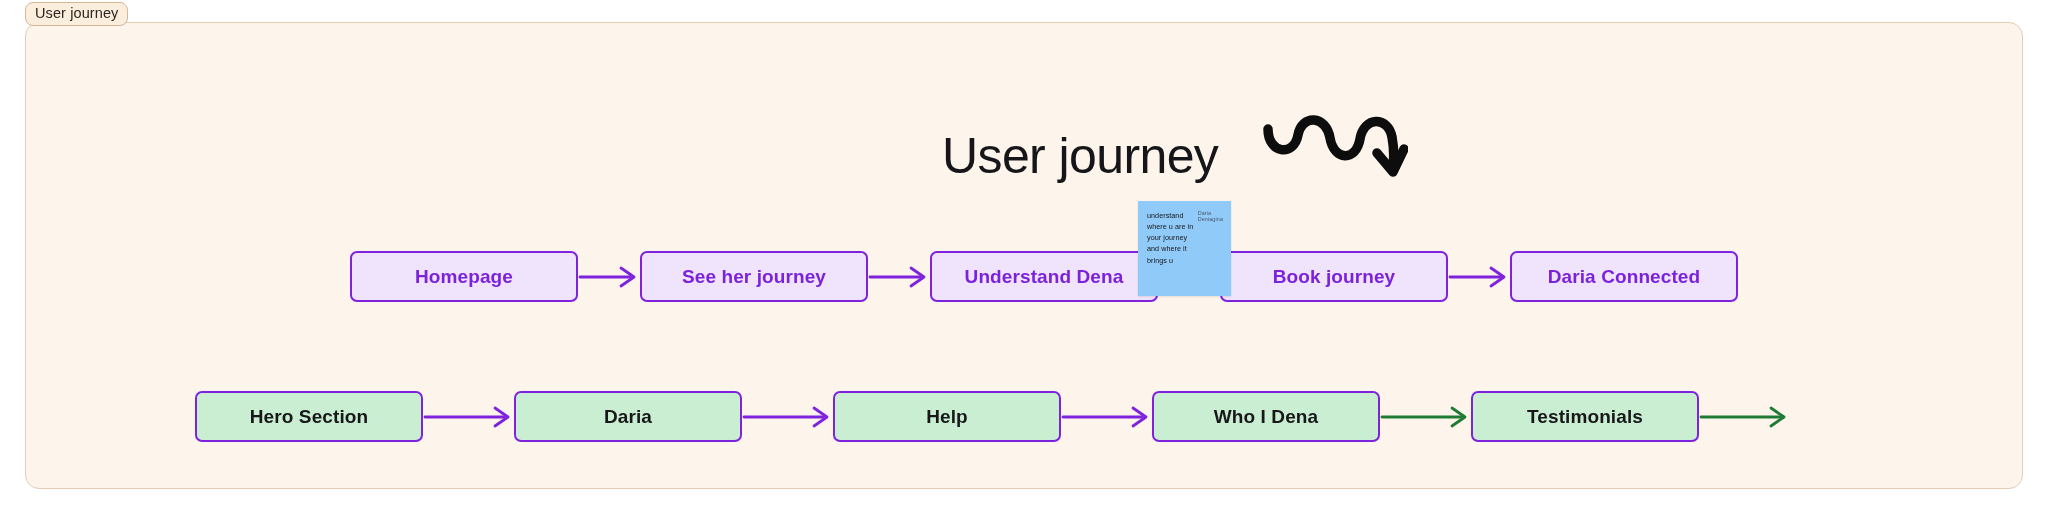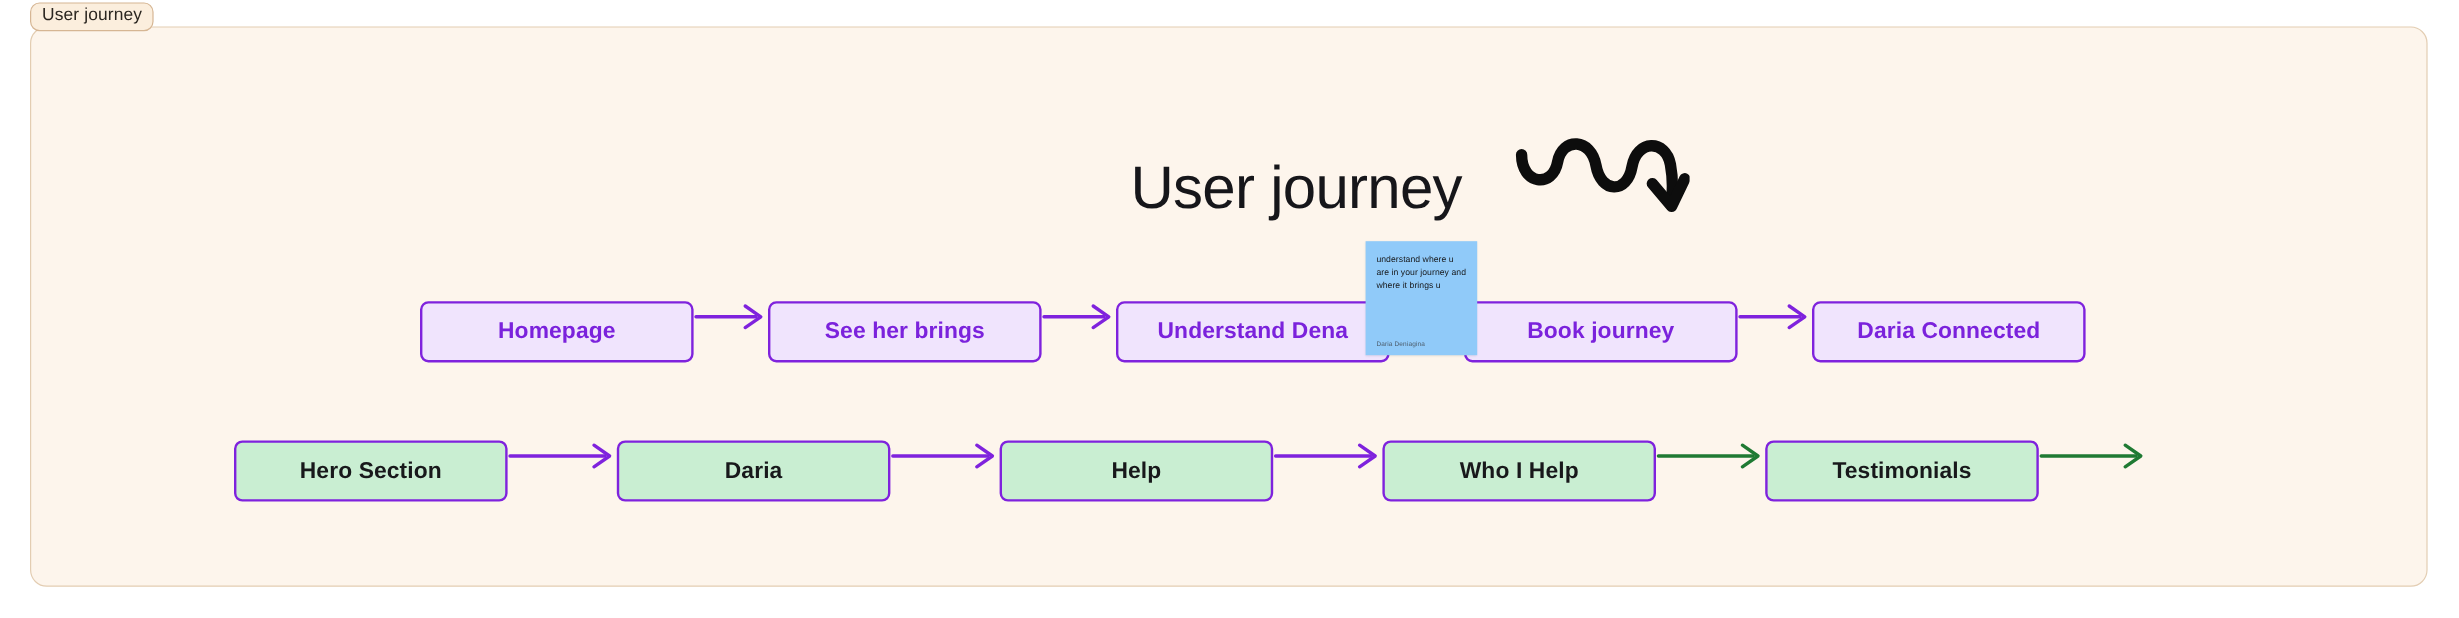--- a/index.html
+++ b/index.html
@@ -70,23 +70,24 @@
     display: block;
     width: 148px;
     height: 72px;
     margin-top: -20px;
   }
 
   
   .flow-row {
     position: absolute;
     display: flex;
+    align-items: center;
   }
   #row-purple { left: 324px; top: 228px; }
-  #row-green  { left: 169px; top: 344px; }
+  #row-green  { left: 169px; top: 368px; }
 
   .node {
     display: flex;
     align-items: center;
     justify-content: center;
     height: 51px;
     border-radius: 7px;
     white-space: nowrap;
   }
   .node-purple {
@@ -116,21 +117,21 @@
   
   #sticky-note {
     position: absolute;
     left: 1112px;
     top: 178px;
     width: 93px;
     height: 95px;
     background: #90caf9;
     padding: 9px 8px 6px 9px;
     display: flex;
-    flex-direction: column;
+    flex-direction: row;
     justify-content: space-between;
     z-index: 20;
     box-shadow: 0 1px 2px rgba(0,0,0,.10);
   }
   #sticky-text {
     font-size: 7.2px;
     line-height: 1.55;
     color: #17181a;
     letter-spacing: .05px;
     word-break: break-word;
@@ -167,21 +168,21 @@
       </div>
 
       <span>
         <svg class="connector" width="62" height="26" viewBox="0 0 62 26" fill="none" xmlns="http://www.w3.org/2000/svg">
           <path d="M2 13 H52" stroke="#7f22dd" stroke-width="2.8" stroke-linecap="round"></path>
           <path d="M43 4 L56 13 L43 22" stroke="#7f22dd" stroke-width="2.8" stroke-linecap="round" stroke-linejoin="round" fill="none"></path>
         </svg>
       </span>
 
       <div class="node node-purple" style="width:228px">
-        <span>See her brings</span>
+        <span>See her journey</span>
       </div>
 
       <span>
         <svg class="connector" width="62" height="26" viewBox="0 0 62 26" fill="none" xmlns="http://www.w3.org/2000/svg">
           <path d="M2 13 H52" stroke="#7f22dd" stroke-width="2.8" stroke-linecap="round"></path>
           <path d="M43 4 L56 13 L43 22" stroke="#7f22dd" stroke-width="2.8" stroke-linecap="round" stroke-linejoin="round" fill="none"></path>
         </svg>
       </span>
 
       <div class="node node-purple" style="width:228px">
@@ -241,21 +242,21 @@
       </div>
 
       <span>
         <svg class="connector" width="91" height="26" viewBox="0 0 91 26" fill="none" xmlns="http://www.w3.org/2000/svg">
           <path d="M2 13 H81" stroke="#7f22dd" stroke-width="2.8" stroke-linecap="round"></path>
           <path d="M72 4 L85 13 L72 22" stroke="#7f22dd" stroke-width="2.8" stroke-linecap="round" stroke-linejoin="round" fill="none"></path>
         </svg>
       </span>
 
       <div class="node node-green" style="width:228px">
-        <span>Who I Help</span>
+        <span>Who I Dena</span>
       </div>
 
       <span>
         <svg class="connector" width="91" height="26" viewBox="0 0 91 26" fill="none" xmlns="http://www.w3.org/2000/svg">
           <path d="M2 13 H81" stroke="#1f7a33" stroke-width="2.8" stroke-linecap="round"></path>
           <path d="M72 4 L85 13 L72 22" stroke="#1f7a33" stroke-width="2.8" stroke-linecap="round" stroke-linejoin="round" fill="none"></path>
         </svg>
       </span>
 
       <div class="node node-green" style="width:228px">

